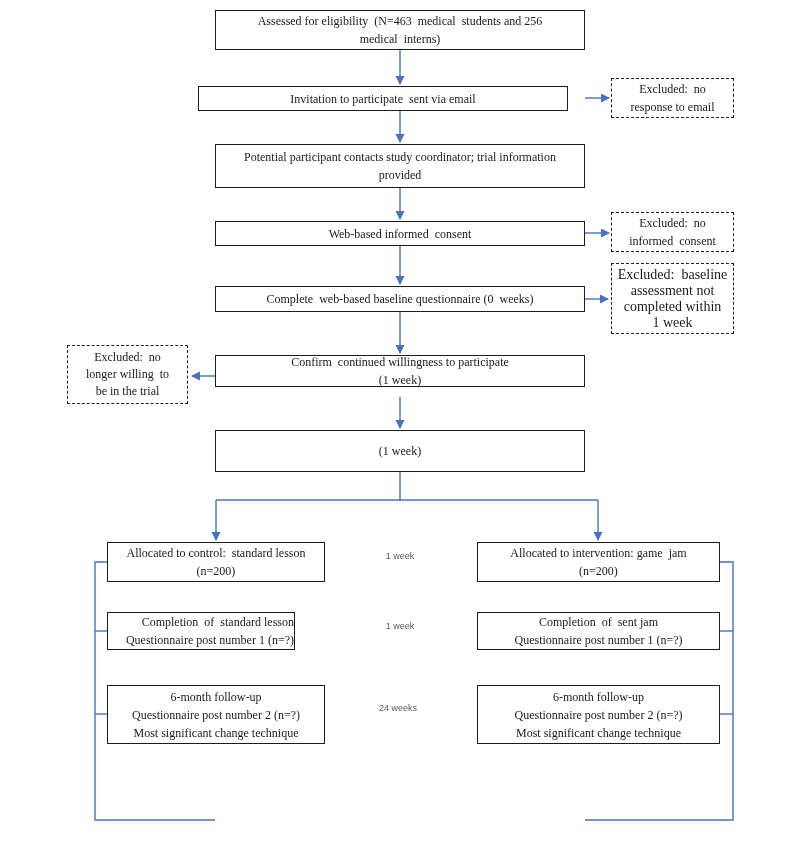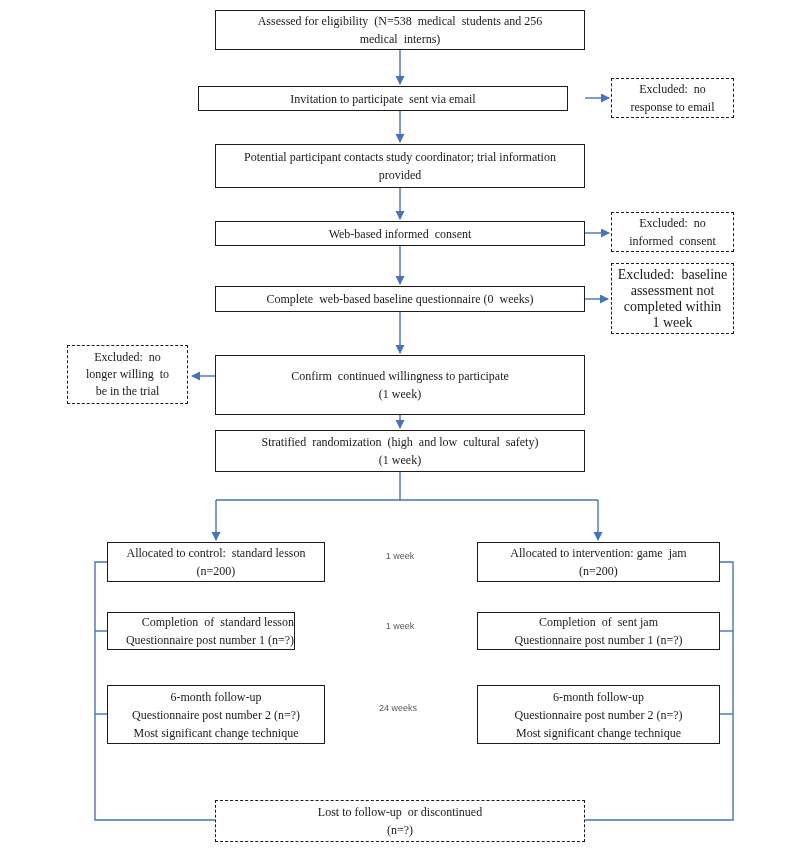--- a/index.html
+++ b/index.html
@@ -58,48 +58,47 @@
       <path d="M107,631 H95"></path>
       <path d="M107,714 H95"></path>
 
       <path d="M720,562 H733 V820 H585"></path>
       <path d="M720,631 H733"></path>
       <path d="M720,714 H733"></path>
     </g>
   </svg>
 
   <div class="node" style="left:215px;top:10px;width:370px;height:40px;">
-    <div class="ln">Assessed for eligibility  (N=538  medical  students and 256</div>
+    <div class="ln">Assessed for eligibility  (N=463  medical  students and 256</div>
     <div class="ln">medical  interns)</div>
   </div>
 
   <div class="node" style="left:198px;top:86px;width:370px;height:25px;">
     <div class="ln">Invitation to participate  sent via email</div>
   </div>
 
   <div class="node" style="left:215px;top:144px;width:370px;height:44px;">
     <div class="ln">Potential participant contacts study coordinator; trial information</div>
     <div class="ln">provided</div>
   </div>
 
   <div class="node" style="left:215px;top:221px;width:370px;height:25px;">
     <div class="ln">Web-based informed  consent</div>
   </div>
 
   <div class="node" style="left:215px;top:286px;width:370px;height:26px;">
     <div class="ln">Complete  web-based baseline questionnaire (0  weeks)</div>
   </div>
 
-  <div class="node" style="left:215px;top:355px;width:370px;height:60px;">
+  <div class="node" style="left:215px;top:355px;width:370px;height:32px;">
     <div class="ln">Confirm  continued willingness to participate</div>
     <div class="ln">(1 week)</div>
   </div>
 
   <div class="node" style="left:215px;top:430px;width:370px;height:42px;">
-    <div class="ln">Stratified  randomization  (high  and low  cultural  safety)</div>
     <div class="ln">(1 week)</div>
   </div>
 
   <div class="node dashed" style="left:611px;top:78px;width:123px;height:40px;">
     <div class="ln">Excluded:  no</div>
     <div class="ln">response to email</div>
   </div>
 
   <div class="node dashed" style="left:611px;top:212px;width:123px;height:40px;">
     <div class="ln">Excluded:  no</div>
@@ -144,22 +143,18 @@
     <div class="ln">Completion  of  sent jam</div>
     <div class="ln">Questionnaire post number 1 (n=?)</div>
   </div>
 
   <div class="node" style="left:477px;top:685px;width:243px;height:59px;">
     <div class="ln">6-month follow-up</div>
     <div class="ln">Questionnaire post number 2 (n=?)</div>
     <div class="ln">Most significant change technique</div>
   </div>
 
-  <div class="node dashed" style="left:215px;top:800px;width:370px;height:42px;">
-    <div class="ln">Lost to follow-up  or discontinued</div>
-    <div class="ln">(n=?)</div>
-  </div>
 
   <div class="wk" style="left:360px;top:551px;">1 week</div>
   <div class="wk" style="left:360px;top:621px;">1 week</div>
   <div class="wk" style="left:358px;top:703px;">24 weeks</div>
 
 </div>
 
 </body></html>

